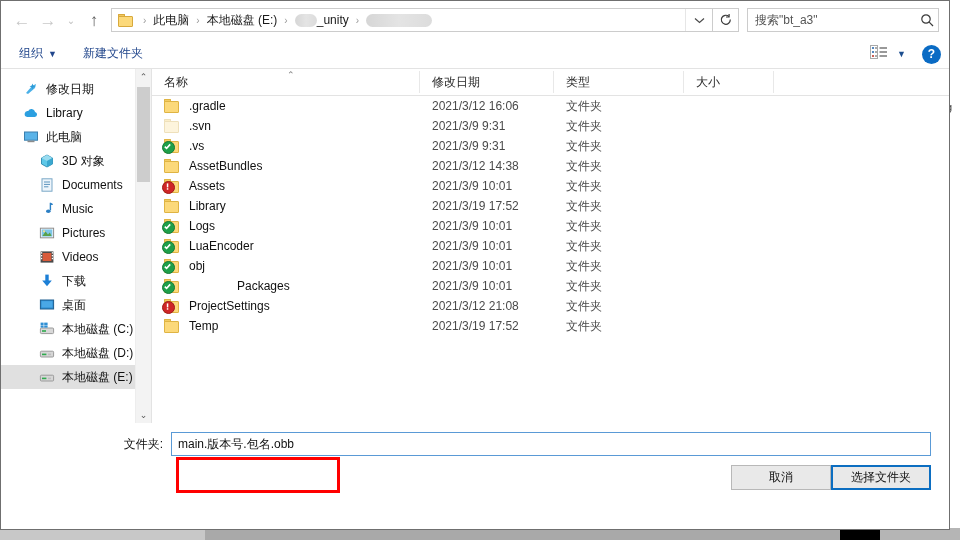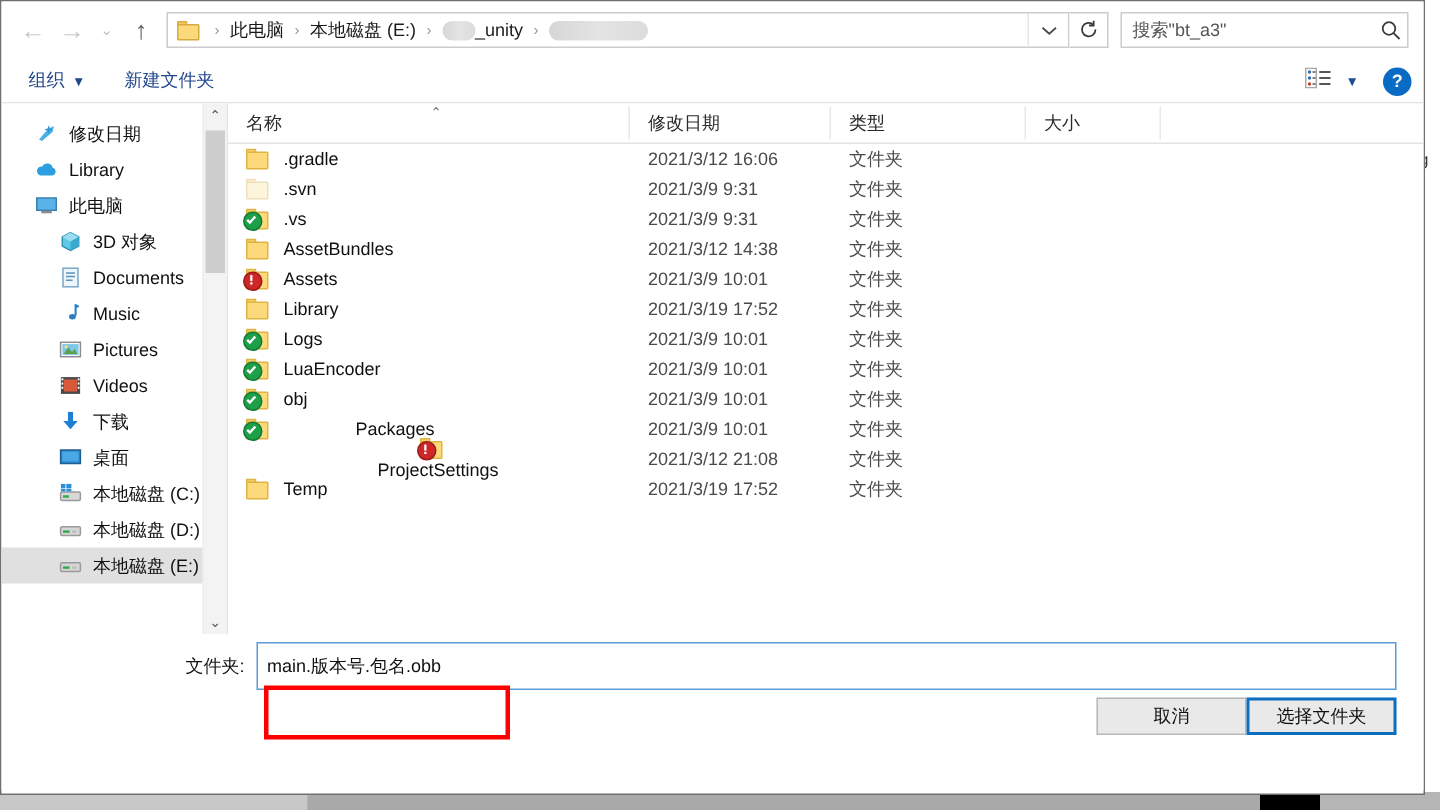--- a/index.html
+++ b/index.html
@@ -201,21 +201,21 @@
   .ov { position:absolute; left:-2px; bottom:-1px; width:11px; height:11px; border-radius:50%; }
   .ov.green { background:#1ea049; border:1px solid #137a36; }
   .ov.red { background:#cf2626; border:1px solid #9d1a1a; }
   .ov svg { position:absolute; left:0; top:0; }
 
   
   .formarea { position:relative; height: 104px; background:#ffffff; }
   .fn-row { position:absolute; left:0; top: 8px; width: 100%; height: 26px; display:flex; align-items:center; }
   .fn-label { width: 170px; text-align:right; font-size: 12px; color:#111111; padding-right: 8px; box-sizing:border-box; }
   .fn-input {
-    flex:1 1 auto; height: 32px; margin-right: 18px;
+    flex:1 1 auto; height: 24px; margin-right: 18px;
     border:1px solid #5a9ad6; background:#ffffff; box-sizing:border-box;
     display:flex; align-items:center; padding-left:6px;
     font-size: 12px; color:#111111;
   }
   .btnrow { position:absolute; right: 18px; top: 42px; display:flex; align-items:center; }
   .btn {
     height: 25px; min-width: 100px; font-size: 12px; color:#111111;
     display:flex; align-items:center; justify-content:center; box-sizing:border-box;
   }
   .btn.primary { border: 2px solid #0c6ec1; background:#e9e9e9; }
@@ -622,21 +622,21 @@
                     </svg>
                   </span>
                 </span>
                 <span class="fname">Packages</span>
               </div>
               <div class="c-date" style="width: 134px;">2021/3/9 10:01</div>
               <div class="c-type" style="width: 130px;">文件夹</div>
               <div class="c-size" style="width: 90px;"></div>
             </div>
             <div class="row">
-              <div class="c-name" style="width: 268px; flex-direction: column;">
+              <div class="c-name" style="width: 268px;">
                 <span class="ficon">
                   <span class="tab"></span>
                   <span class="body"></span>
                   <span class="ov red">
                     <svg width="9" height="9" viewBox="0 0 9 9">
                       <rect x="3.8" y="1.4" width="1.5" height="4" fill="#fff"></rect>
                       <rect x="3.8" y="6.2" width="1.5" height="1.5" fill="#fff"></rect>
                     </svg>
                   </span>
                 </span>

